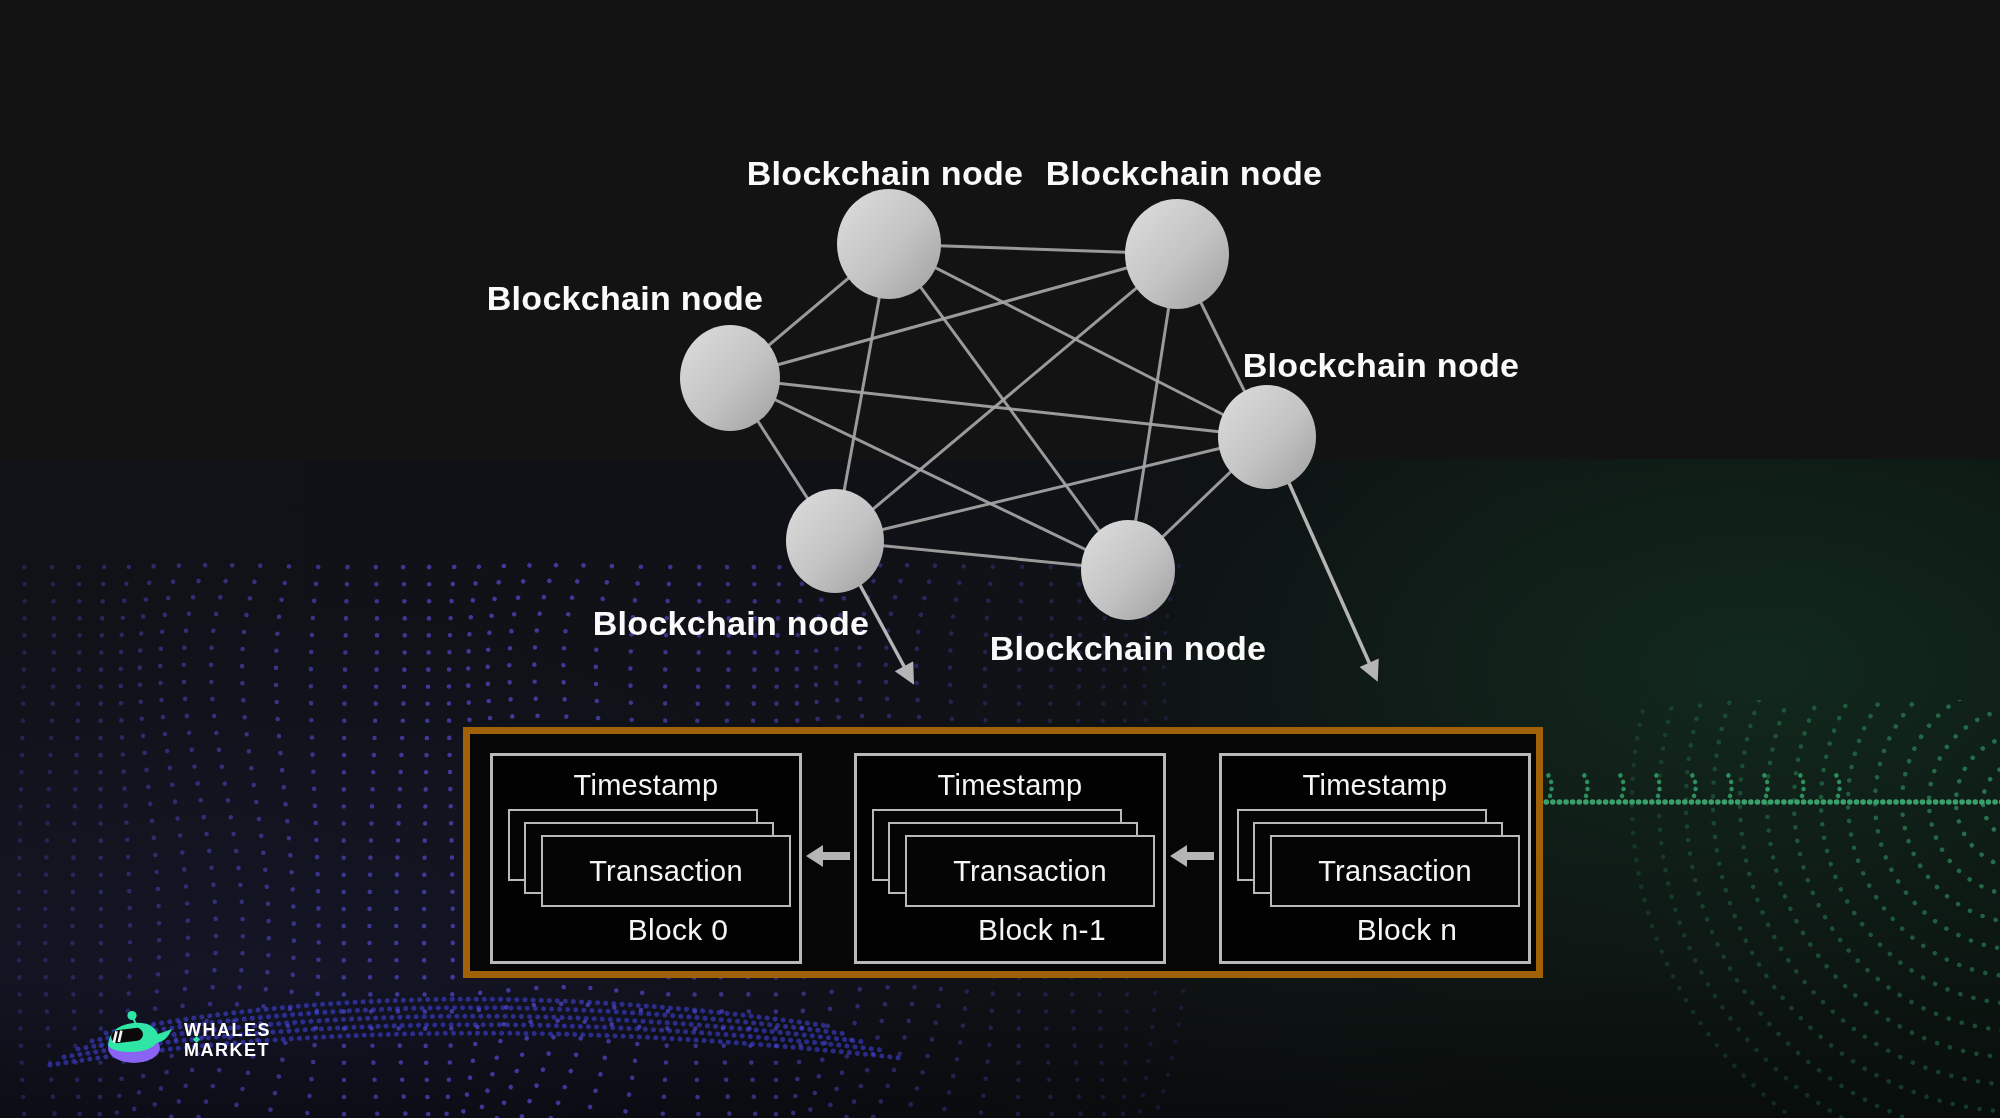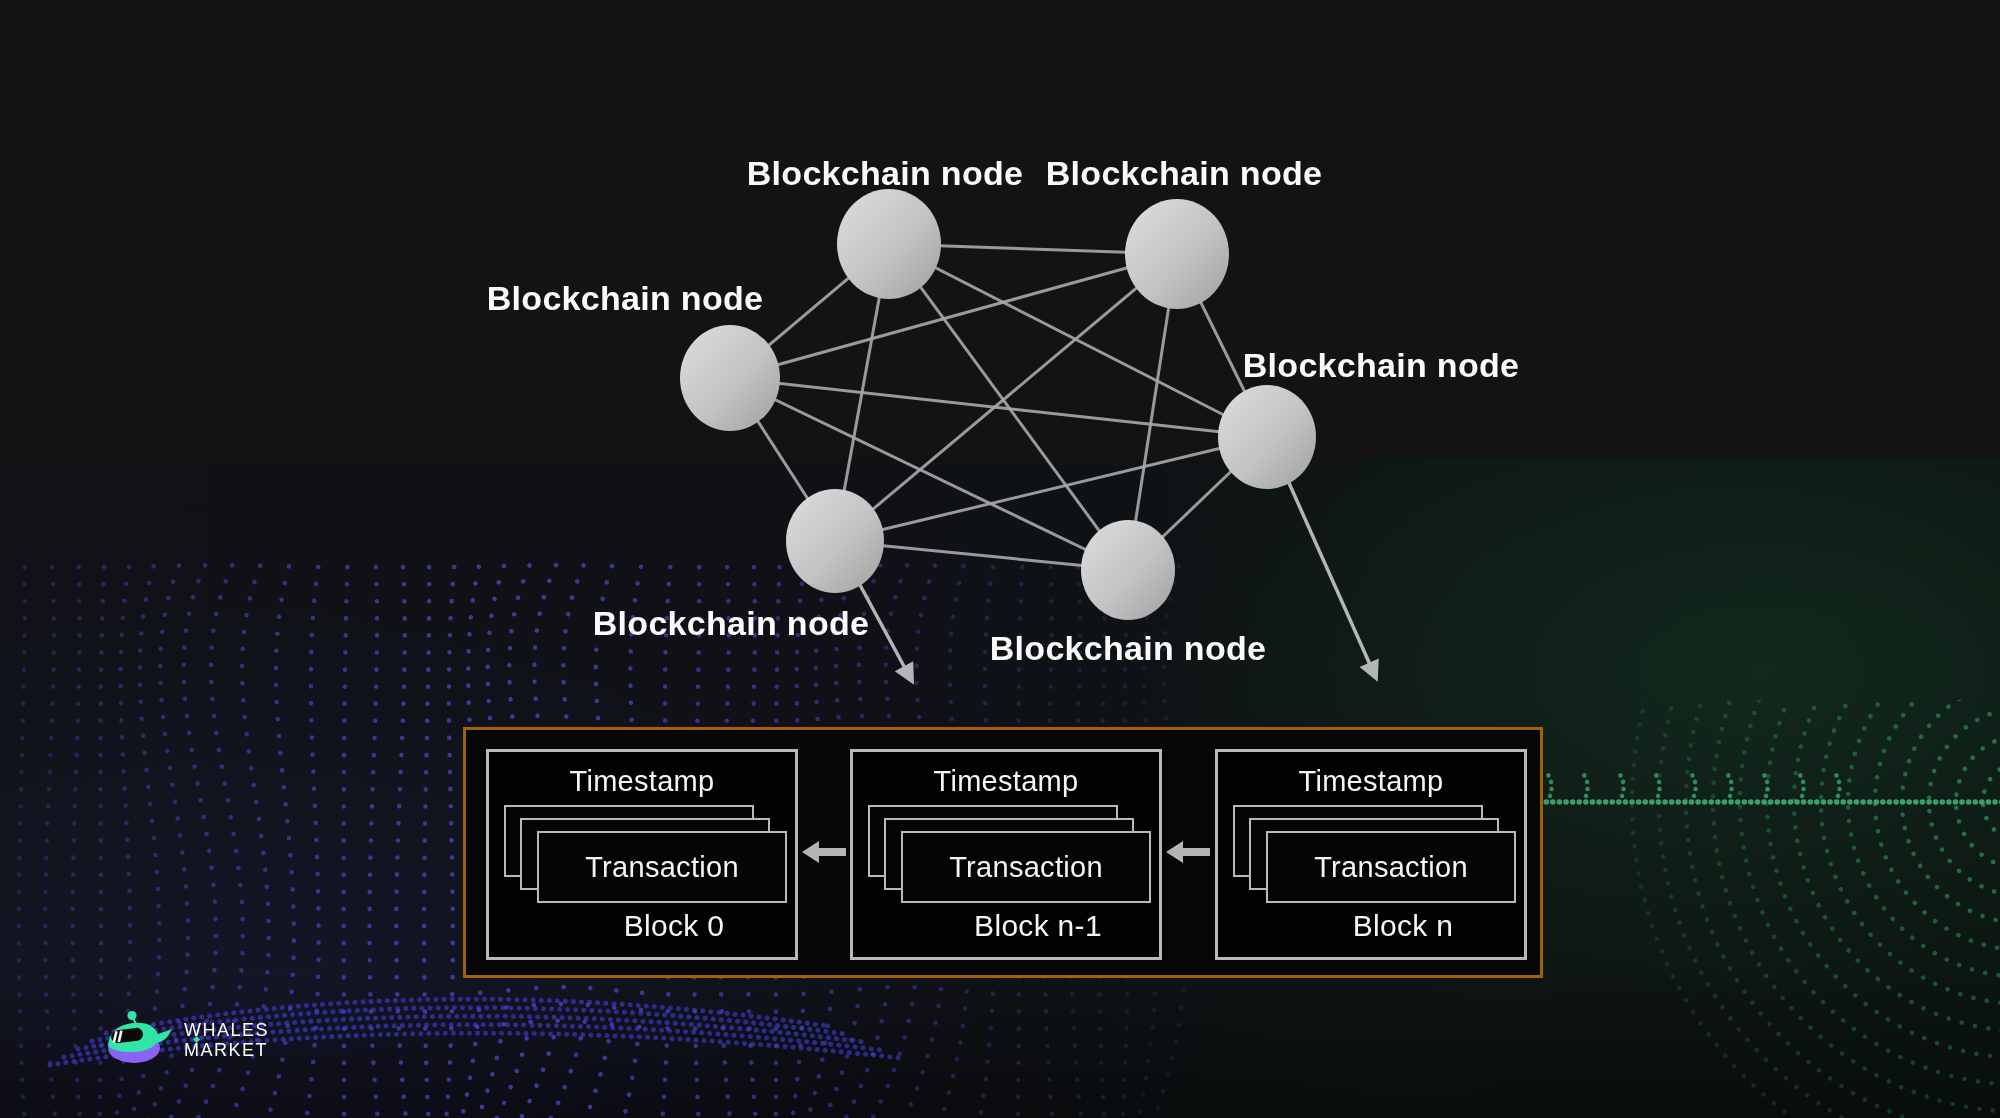--- a/index.html
+++ b/index.html
@@ -29,21 +29,21 @@
     position:absolute;top:86px;left:1021px;transform:translateX(-50%);
     font-size:37px;font-weight:bold;letter-spacing:0.5px;white-space:nowrap;
   }
   .node-label{
     position:absolute;transform:translateX(-50%);
     font-size:34px;font-weight:600;letter-spacing:0.3px;white-space:nowrap;color:#fafafa;
   }
   
   .db-outer{
     position:absolute;left:463px;top:727px;width:1080px;height:251px;
-    border:3px solid #a16207;background:#060606;box-sizing:border-box;
+    border:7px solid #a16207;background:#060606;box-sizing:border-box;
   }
   .block{
     position:absolute;top:19px;width:312px;height:211px;
     border:3px solid #b9b9b9;background:#020202;box-sizing:border-box;
   }
   .block .ts{
     position:absolute;top:13px;left:0;width:100%;text-align:center;
     font-size:29px;font-weight:500;letter-spacing:0.3px;
   }
   .card{
@@ -58,21 +58,21 @@
   }
   .gap-arrow{position:absolute;width:44px;height:26px;}
   .db-label{
     position:absolute;top:1000px;left:1003px;transform:translateX(-50%);
     font-size:37px;font-weight:bold;letter-spacing:0.5px;white-space:nowrap;
   }
   
   .brand{position:absolute;left:106px;top:1006px;width:230px;height:70px;}
   .brand .whale{position:absolute;left:0;top:2px;}
   .brand .btxt{
-    position:absolute;left:78px;top:14px;font-size:18px;font-weight:400;
+    position:absolute;left:78px;top:14px;font-size:18px;font-weight:700;
     letter-spacing:1.5px;line-height:20px;color:#ffffff;
   }
   .brand .bdot{
     position:absolute;left:88px;top:31px;width:5px;height:5px;
     transform:rotate(45deg);background:#2fe6a6;
   }
 </style>
 </head>
 <body>
 

